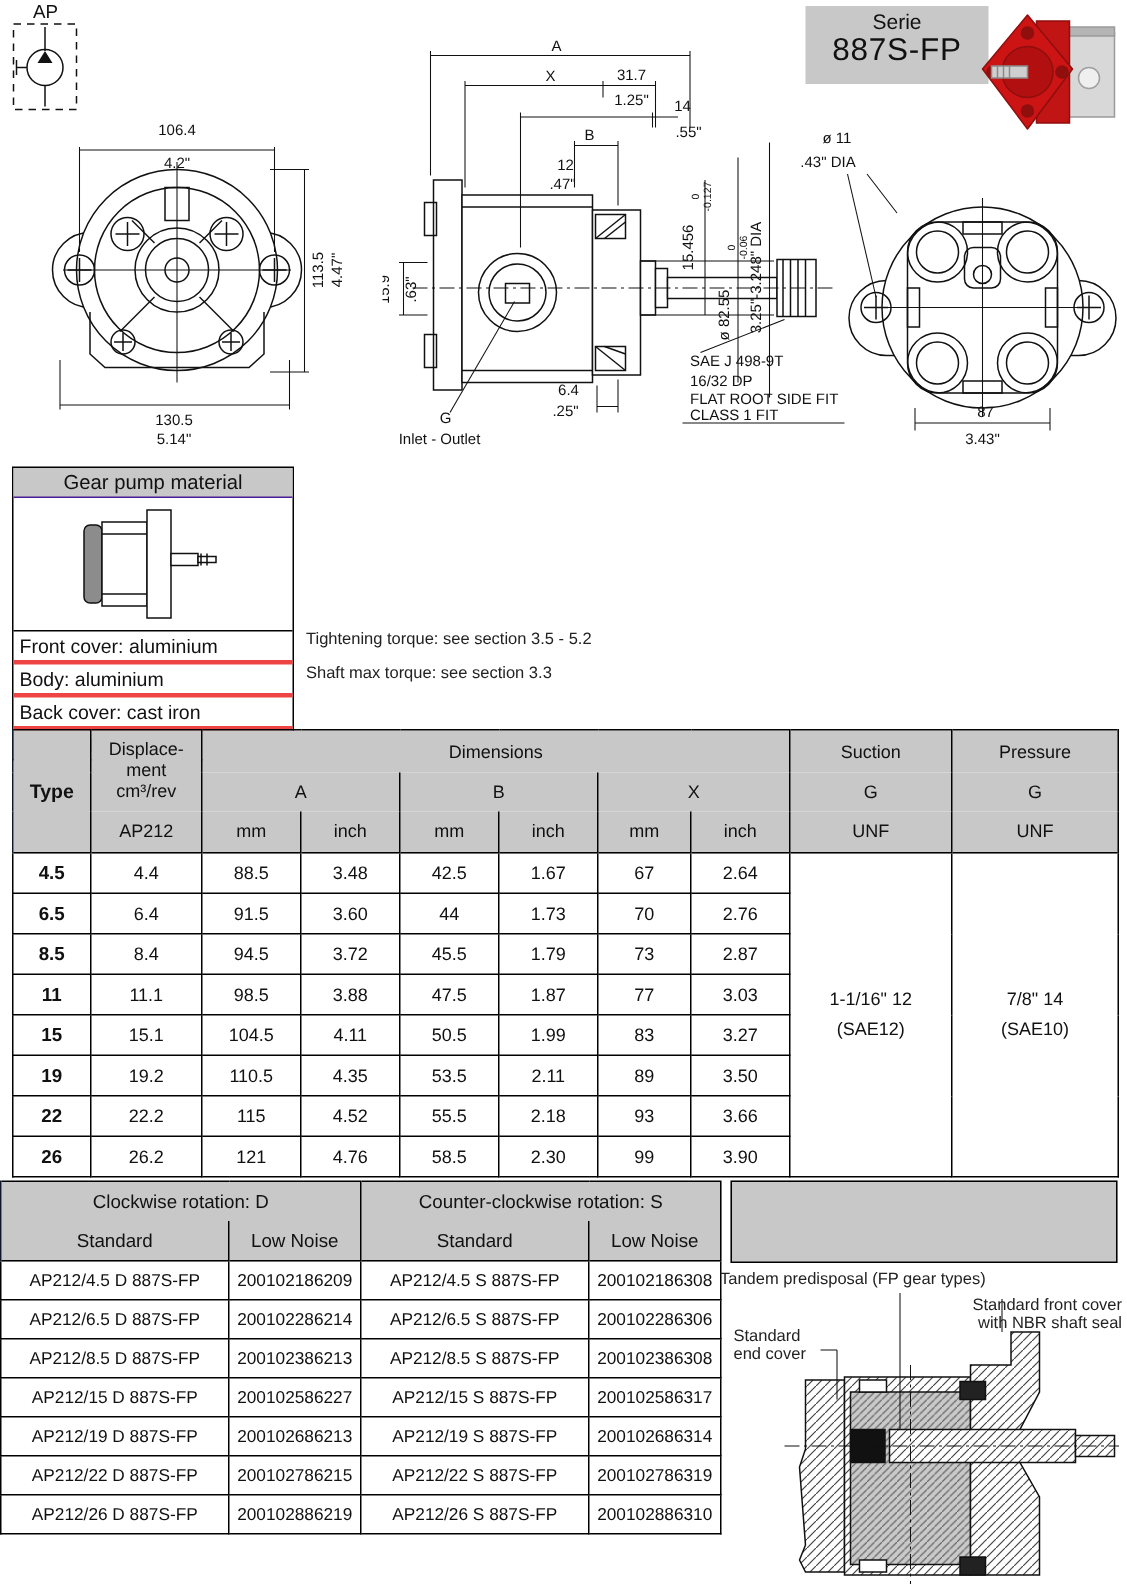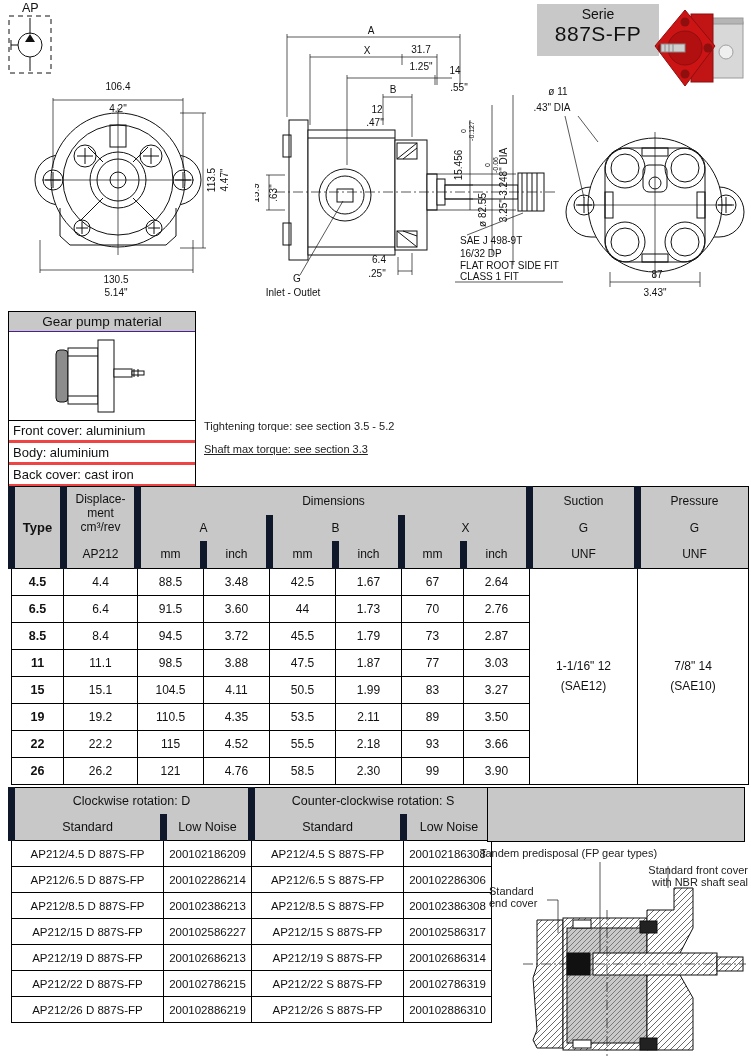--- a/index.html
+++ b/index.html
@@ -22,30 +22,30 @@
                         font-size:13.5px;padding:2px 0;}
   #material-box .mimg{height:88px;border-bottom:1px solid #000;display:flex;align-items:center;justify-content:center;}
   #material-box .mrow{border-bottom:3px solid #ef4444;padding:2px 4px;font-size:13px;}
   #material-box .mrow:last-child{border-bottom:none;}
 
   .note{font-size:11px;color:#222;}
 
   
   table{border-collapse:collapse;table-layout:fixed;}
   table{border:1px solid #000;}
-  thead th{background:#c8c8c8;border-left:7px solid #0f172a;border-right:1px solid #000;
+  thead th{background:#c8c8c8;border-left:1px solid #0f172a;border-right:1px solid #000;
            font-weight:normal;font-size:12px;padding:0 2px;}
   thead{border-bottom:1px solid #000;}
   tbody td{border:1px solid #000;text-align:center;font-size:12px;height:26px;padding:0 2px;
            overflow:hidden;white-space:nowrap;}
   #dims-table{left:8px;top:486px;width:737px;}
   #dims-table tbody td:first-child{font-weight:bold;font-size:12.5px;}
   #dims-table .pre{white-space:pre-line;line-height:1.15;}
   #dims-table td.merged-cell{font-size:12px;line-height:1.6;}
-  #orders-table{left:8px;top:787px;width:480px;}
+  #orders-table{left:0;top:787px;width:480px;}
   #orders-table thead th{font-size:12.5px;}
   #orders-table tbody td{font-size:11.5px;height:25px;}
   #orders-filler{left:487px;top:787px;width:258px;height:55px;background:#c8c8c8;
                  border:1px solid #000;box-sizing:border-box;}
 </style>
 </head>
 <body>
 
 <div id="page">
 
@@ -279,21 +279,21 @@
         <line x1="26" y1="60" x2="56" y2="60" stroke="#111"></line>
       </svg>
     </div>
     <div class="mrow">Front cover: aluminium</div>
     <div class="mrow">Body: aluminium</div>
     <div class="mrow">Back cover: cast iron</div>
     <div class="mrow">Seals: NBR + HNBR</div>
   </div>
 
   <div class="abs note" style="left:204px;top:420px;">Tightening torque: see section 3.5 - 5.2</div>
-  <div class="abs note" style="left:204px;top:443px;text-decoration:underline;">Shaft max torque: see section 3.3</div>
+  <div class="abs note" style="left:204px;top:443px;">Shaft max torque: see section 3.3</div>
 
   <table id="dims-table" class="abs">
     <colgroup>
       <col style="width:52px">
         <col style="width:74px">
       <col style="width:66px">
         <col style="width:66px">
         <col style="width:66px">
       <col style="width:66px">
         <col style="width:62px">

